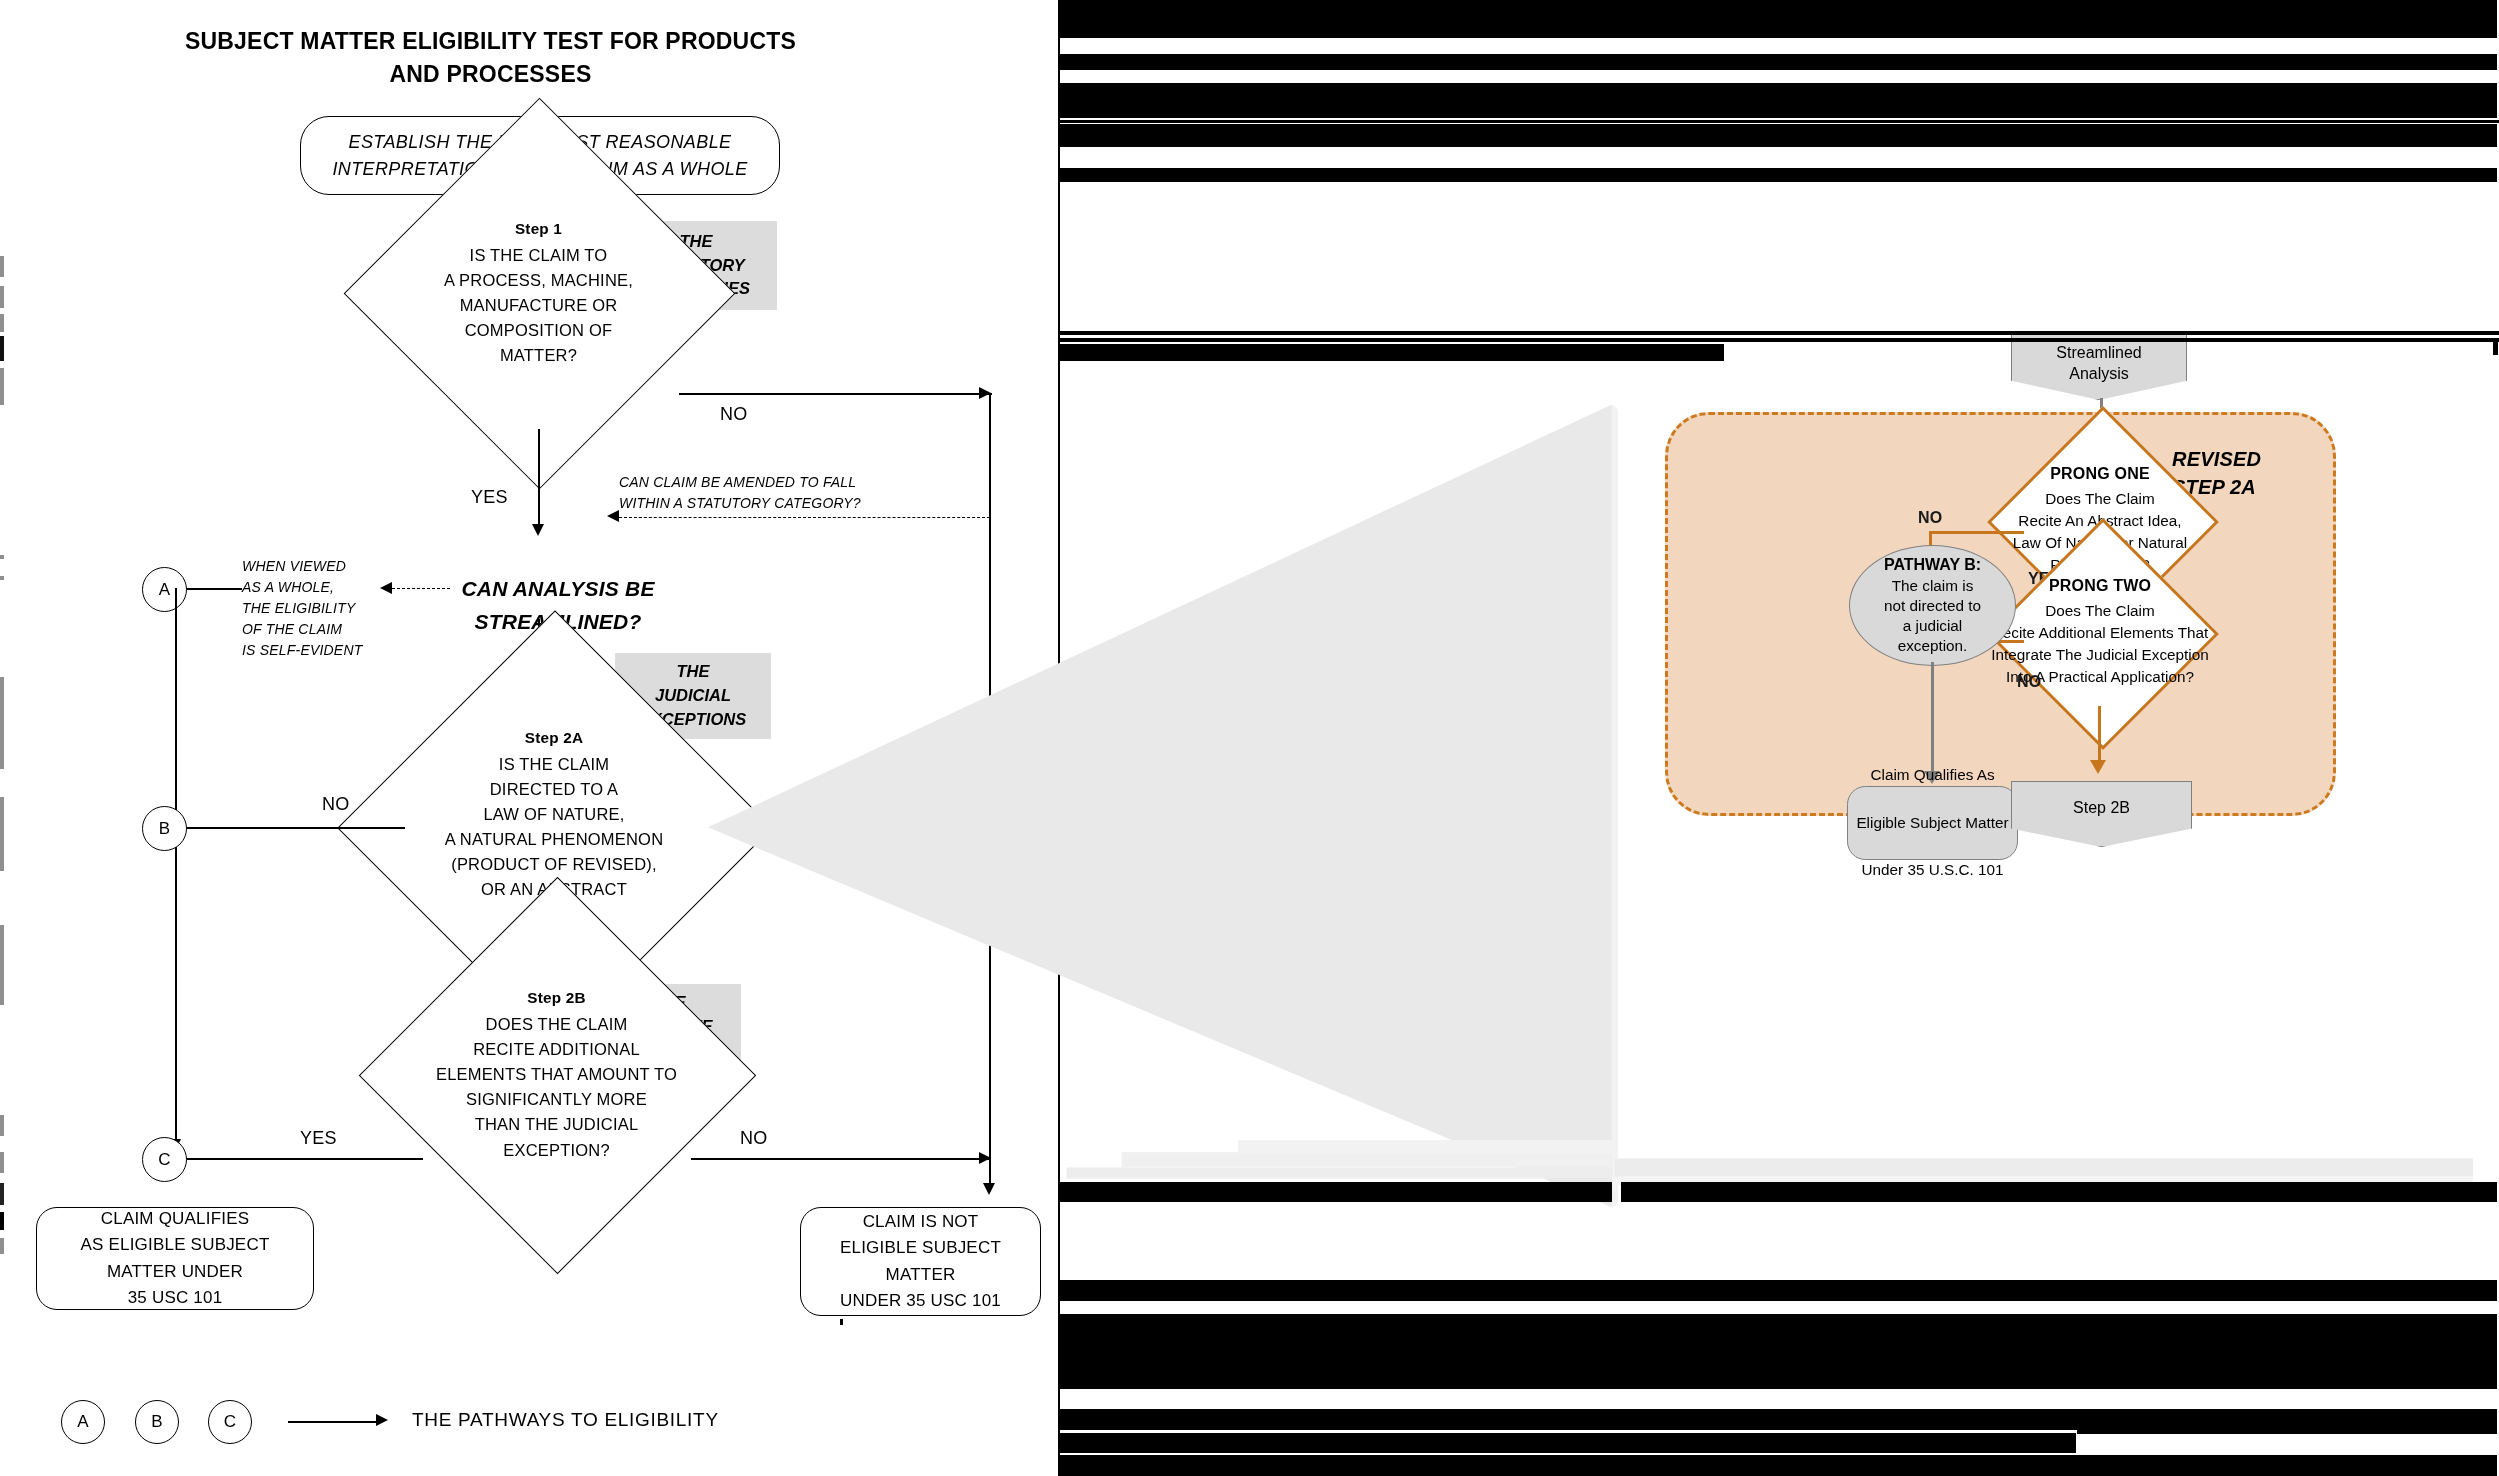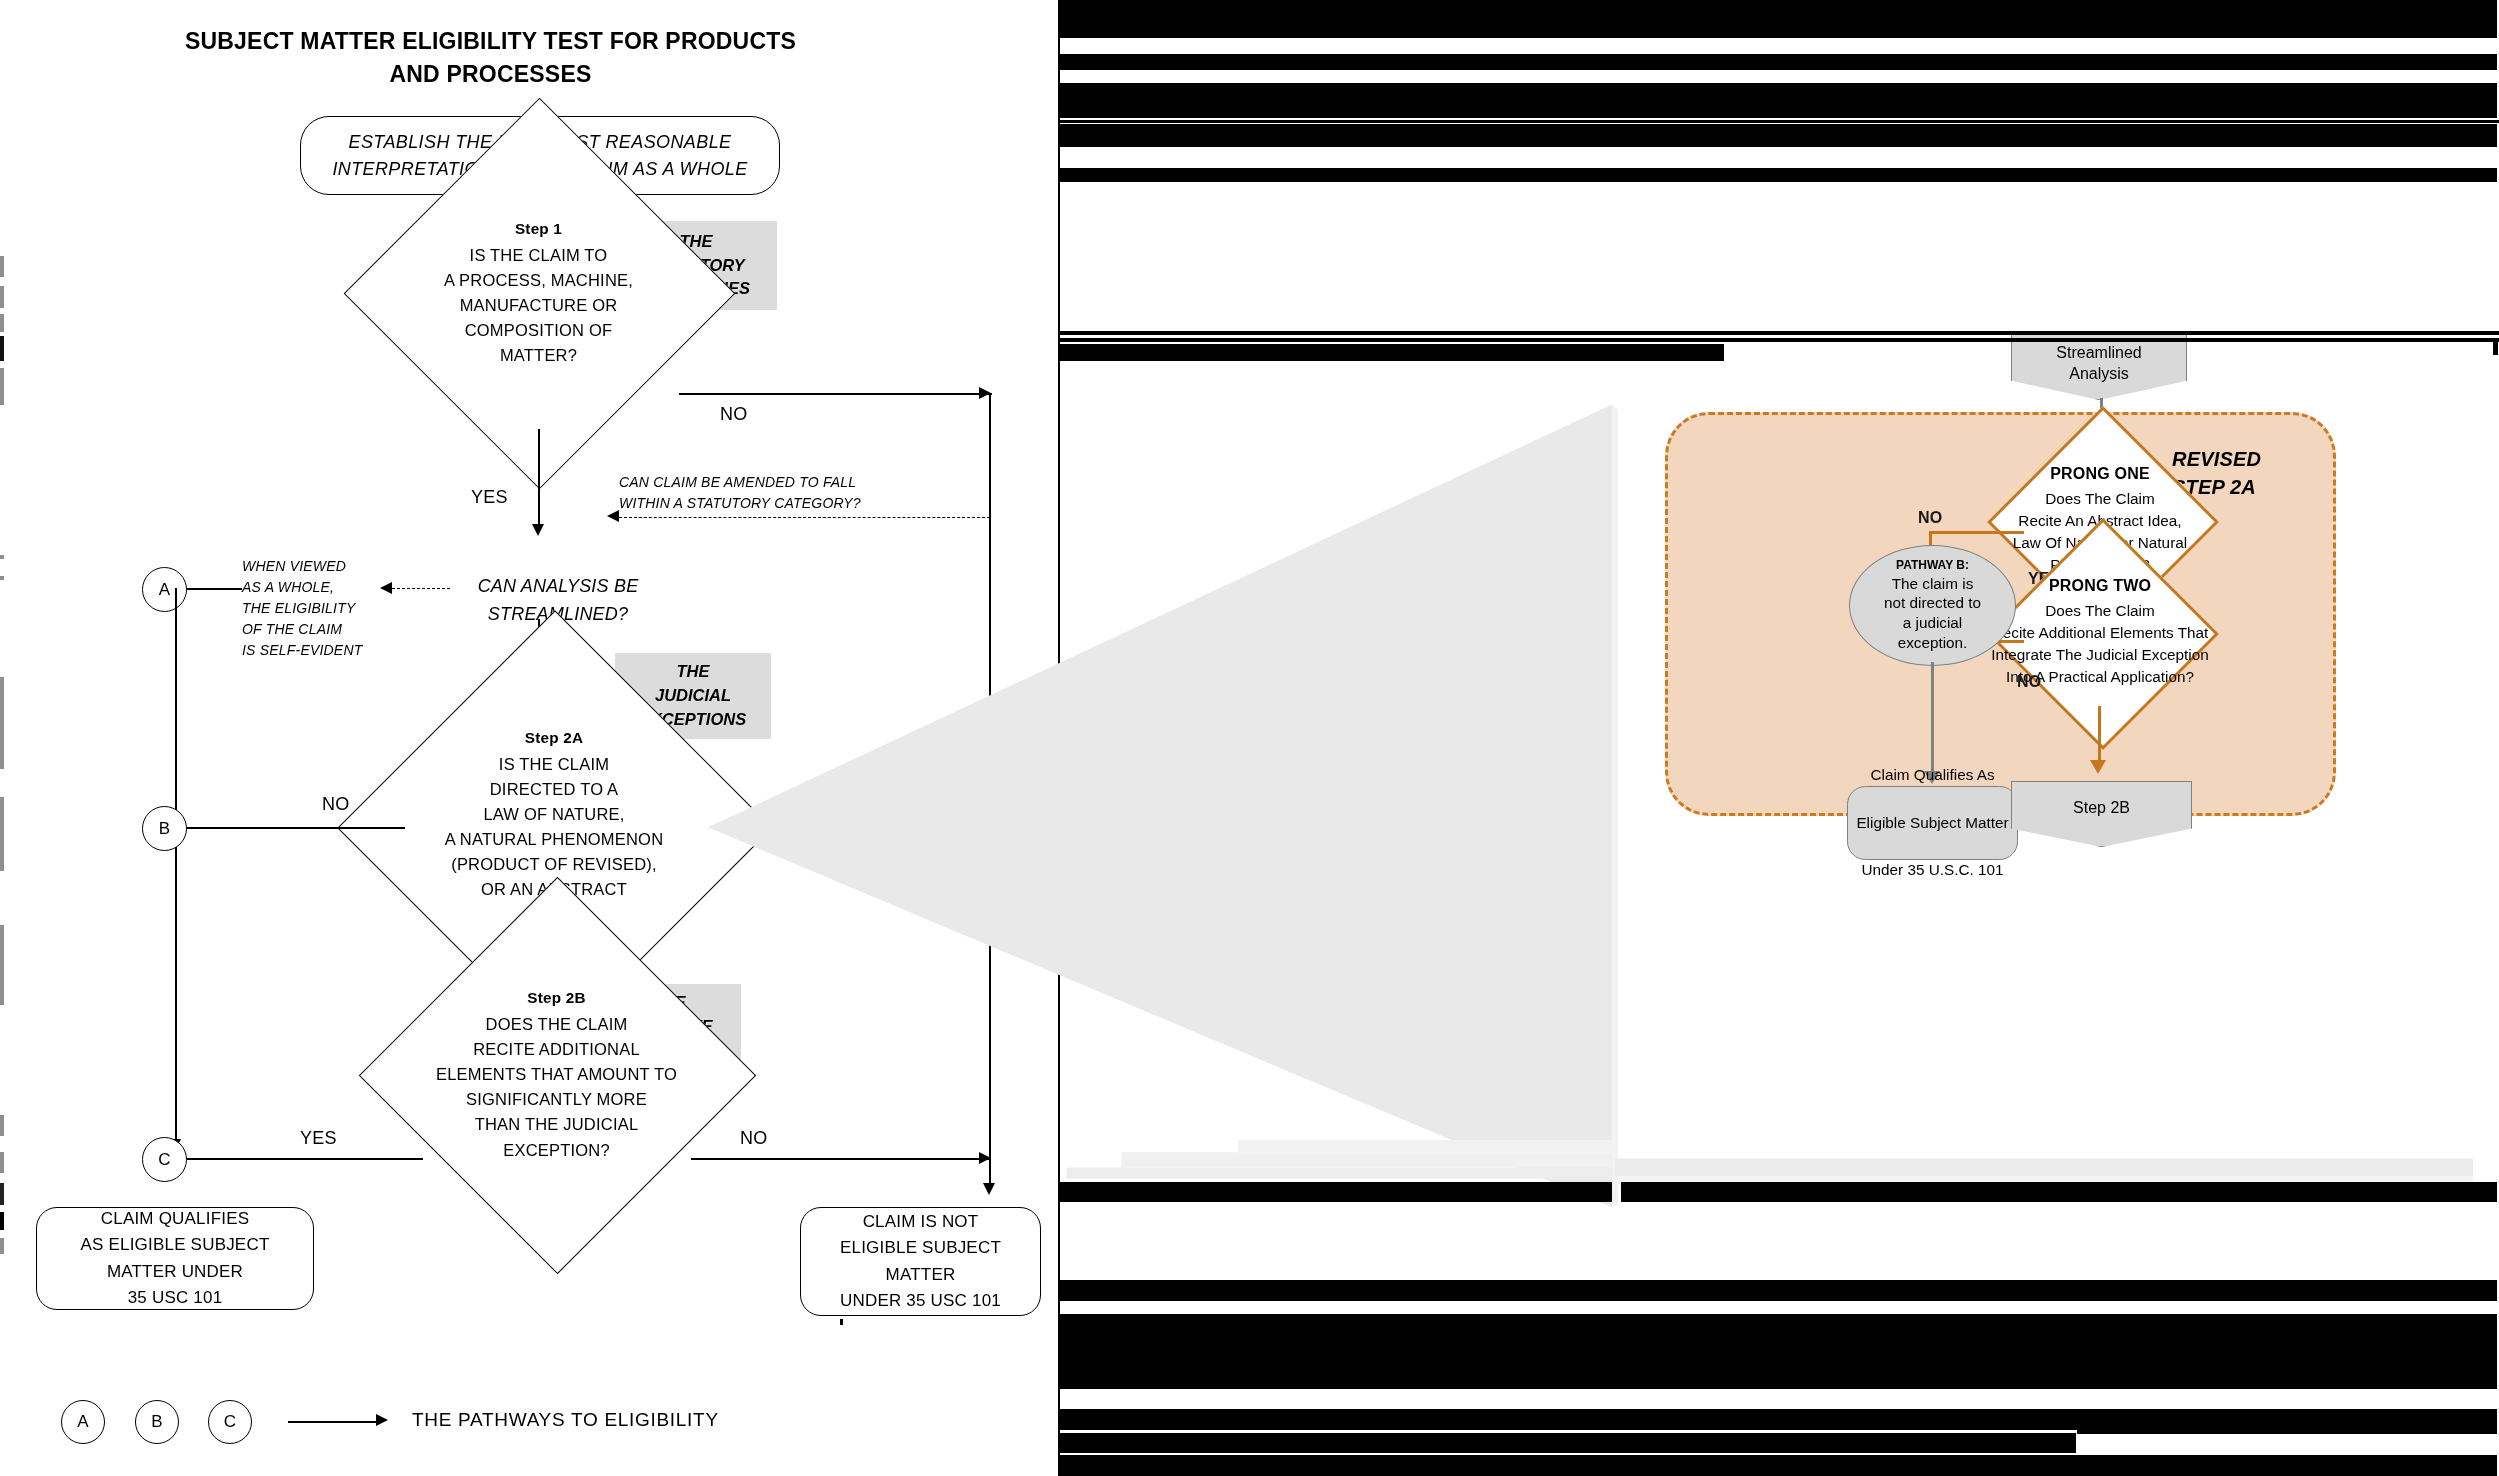--- a/index.html
+++ b/index.html
@@ -85,21 +85,21 @@
      display:flex;flex-direction:column;align-items:center;justify-content:center;
      text-align:center;font-size:15.3px;line-height:1.42;}
   .odia-wrap .ohead{font-weight:bold;font-size:16px;margin-bottom:3.1px;letter-spacing:0.2px;}
 
   .revised-lbl{position:absolute;font-style:italic;font-weight:bold;font-size:20px;
      line-height:1.42;text-align:left;letter-spacing:0.2px;}
 
   .ellipse{position:absolute;background:#d9d9d9;border:1.8px solid #808080;border-radius:50%;
      display:flex;flex-direction:column;align-items:center;justify-content:center;
      text-align:center;font-size:15.3px;line-height:1.3;}
-  .ellipse b{font-size:12px;}
+  .ellipse b{font-size:16px;}
 
   .stadium-grey{position:absolute;background:#d9d9d9;border:1.8px solid #808080;
      border-radius:18.4px;display:flex;align-items:center;justify-content:center;
      text-align:center;font-size:15.3px;line-height:1.33;}
 
   .o-ln-v{position:absolute;width:3.1px;background:#c6761c;}
   .o-ln-h{position:absolute;height:3.1px;background:#c6761c;}
   .o-arrow-d{position:absolute;width:0;height:0;border-left:8.6px solid transparent;
      border-right:8.6px solid transparent;border-top:14.7px solid #c6761c;}
   .o-arrow-u{position:absolute;width:0;height:0;border-left:8.6px solid transparent;
@@ -170,21 +170,21 @@
     <div>CAN CLAIM BE AMENDED TO FALL</div>
     <div>WITHIN A STATUTORY CATEGORY?</div>
   </div>
   <div class="ln-h-dash" style="left:619px;top:517px;width:371px;"></div>
   <div class="arrow-l" style="left:607px;top:510px;"></div>
 
   <div class="lbl" style="left:471px;top:487px;">YES</div>
   <div class="ln-v" style="left:538px;top:429px;height:101px;"></div>
   <div class="arrow-d" style="left:532px;top:524px;"></div>
 
-  <div class="lbl-it" style="left:457px;top:573px;width:202px;font-size:18px;text-align:center;line-height:1.55;">
+  <div class="lbl-it" style="left:457px;top:573px;width:202px;font-size:21px;text-align:center;line-height:1.55;font-weight:bold;">
     <div>CAN  ANALYSIS  BE</div>
     <div>STREAMLINED?</div>
   </div>
 
   <div class="ln-h-dash" style="left:392px;top:588px;width:58px;"></div>
   <div class="arrow-l" style="left:380px;top:582px;"></div>
 
   <div class="lbl-it" style="left:242px;top:556px;width:141px;">
     <div>WHEN  VIEWED</div>
     <div>AS  A  WHOLE,</div>

